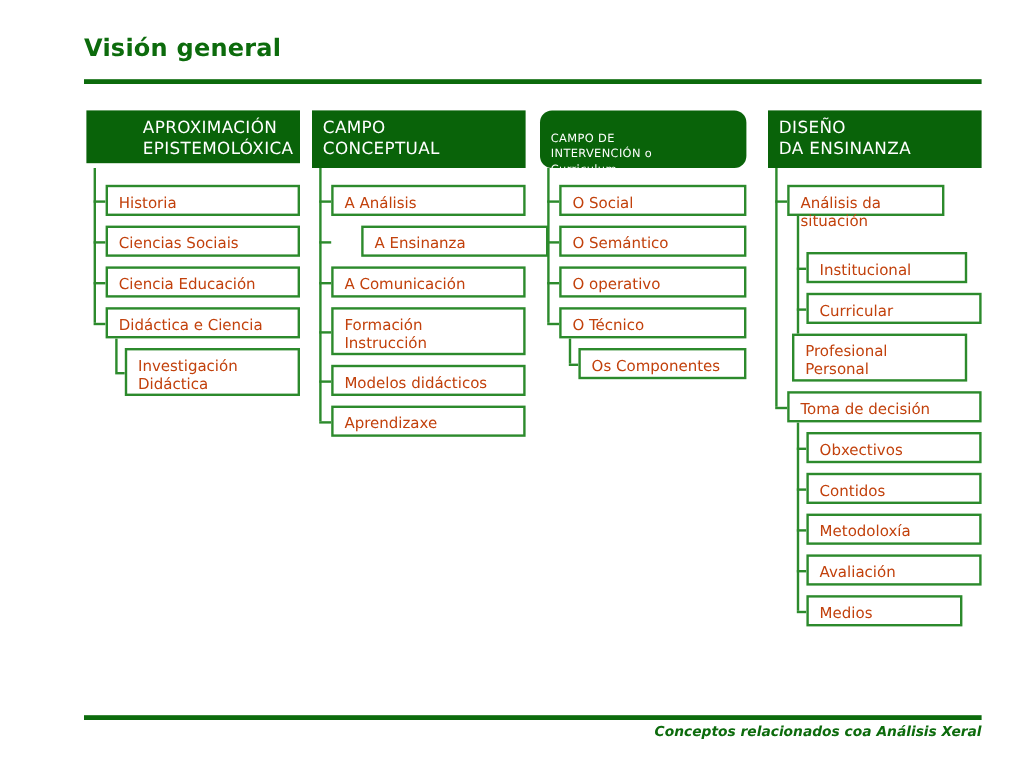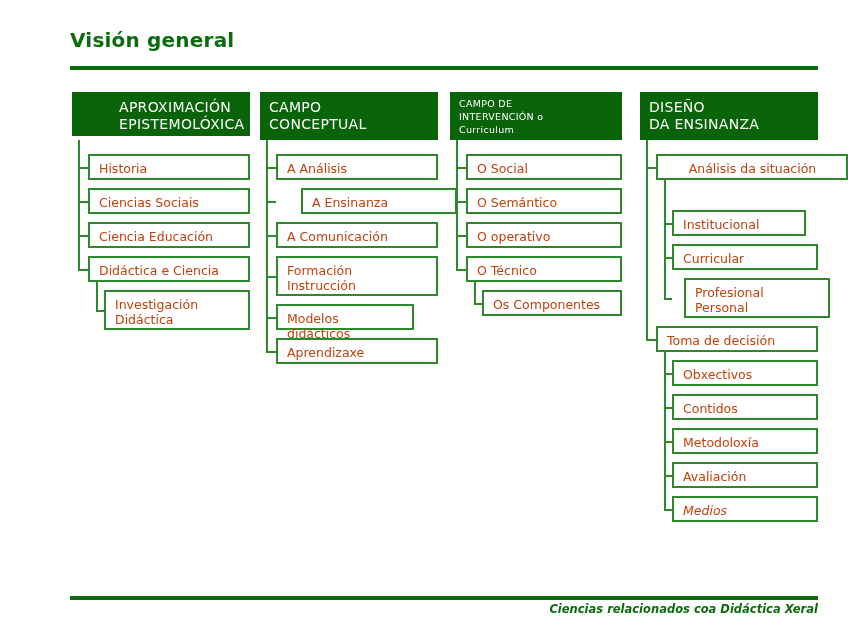--- a/index.html
+++ b/index.html
@@ -72,21 +72,21 @@
     left: 0;
     top: 0;
     background: #096309;
     color: #ffffff;
     box-sizing: border-box;
     padding: 7px 9px 6px 9px;
     line-height: 1.22;
     white-space: pre-line;
   }
   .col-head.big   { font-size: 14px; letter-spacing: 0.3px; }
-  .col-head.small { font-size: 9.5px; letter-spacing: 0.3px; line-height:1.35; padding-top:6px;}
+  .col-head.small { font-size: 9.5px; letter-spacing: 0.3px; line-height:1.35; padding-top:18px;border-radius:10px;}
 
   
   .trunk {
     position: absolute;
     width: 2px;
     background: #2c8a2c;
   }
   .branch {
     position: absolute;
     height: 2px;
@@ -140,21 +140,21 @@
         <div class="branch" style="left: 6px; top: 75px; width: 10px;"></div>
         <div class="node" style="left: 16px; top: 62px; width: 162px; height: 26px;">A Análisis</div>
         <div class="branch" style="left: 6px; top: 109px; width: 10px;"></div>
         <div class="node" style="left: 16px; top: 96px; width: 156px; height: 26px; margin-left: 25px;">A Ensinanza</div>
         <div class="branch" style="left: 6px; top: 143px; width: 10px;"></div>
         <div class="node" style="left: 16px; top: 130px; width: 162px; height: 26px;">A Comunicación</div>
         <div class="branch" style="left: 6px; top: 184px; width: 10px;"></div>
         <div class="node" style="left: 16px; top: 164px; width: 162px; height: 40px;">Formación
 Instrucción</div>
         <div class="branch" style="left: 6px; top: 225px; width: 10px;"></div>
-        <div class="node" style="left: 16px; top: 212px; width: 138px; height: 26px;">Modelos didácticos</div>
+        <div class="node" style="left: 16px; top: 212px; width: 162px; height: 26px;">Modelos didácticos</div>
         <div class="branch" style="left: 6px; top: 259px; width: 10px;"></div>
         <div class="node" style="left: 16px; top: 246px; width: 162px; height: 26px;">Aprendizaxe</div>
       </div>
       <div class="column" style="left: 450px; width: 172px;">
         <div class="col-head small" style="width: 172px; height: 48px;">CAMPO DE
 INTERVENCIÓN o
 Curriculum</div>
         <div class="trunk" style="left: 6px; top: 48px; height: 129px;"></div>
         <div class="trunk" style="left: 24px; top: 190px; height: 21px;"></div>
         <div class="branch" style="left: 6px; top: 75px; width: 10px;"></div>
@@ -168,39 +168,39 @@
         <div class="branch" style="left: 24px; top: 211px; width: 8px;"></div>
         <div class="node" style="left: 32px; top: 198px; width: 140px; height: 26px;">Os Componentes</div>
       </div>
       <div class="column" style="left: 640px; width: 178px;">
         <div class="col-head big" style="width: 178px; height: 48px;">DISEÑO
 DA ENSINANZA</div>
         <div class="trunk" style="left: 6px; top: 48px; height: 199px;"></div>
         <div class="trunk" style="left: 24px; top: 88px; height: 118px;"></div>
         <div class="trunk" style="left: 24px; top: 260px; height: 157px;"></div>
         <div class="branch" style="left: 6px; top: 75px; width: 10px;"></div>
-        <div class="node" style="left: 16px; top: 62px; width: 192px; height: 26px; text-align: center;">Análisis da situación</div>
+        <div class="node" style="left: 16px; top: 62px; width: 131px; height: 26px;">Análisis da situación</div>
         <div class="branch" style="left: 24px; top: 131px; width: 8px;"></div>
         <div class="node" style="left: 32px; top: 118px; width: 134px; height: 26px;">Institucional</div>
         <div class="branch" style="left: 24px; top: 165px; width: 8px;"></div>
         <div class="node" style="left: 32px; top: 152px; width: 146px; height: 26px;">Curricular</div>
         <div class="branch" style="left: 24px; top: 206px; width: 8px;"></div>
-        <div class="node" style="left: 44px; top: 186px; width: 146px; height: 40px;">Profesional
+        <div class="node" style="left: 20px; top: 186px; width: 146px; height: 40px;">Profesional
 Personal</div>
         <div class="branch" style="left: 6px; top: 247px; width: 10px;"></div>
         <div class="node" style="left: 16px; top: 234px; width: 162px; height: 26px;">Toma de decisión</div>
         <div class="branch" style="left: 24px; top: 281px; width: 8px;"></div>
         <div class="node" style="left: 32px; top: 268px; width: 146px; height: 26px;">Obxectivos</div>
         <div class="branch" style="left: 24px; top: 315px; width: 8px;"></div>
         <div class="node" style="left: 32px; top: 302px; width: 146px; height: 26px;">Contidos</div>
         <div class="branch" style="left: 24px; top: 349px; width: 8px;"></div>
         <div class="node" style="left: 32px; top: 336px; width: 146px; height: 26px;">Metodoloxía</div>
         <div class="branch" style="left: 24px; top: 383px; width: 8px;"></div>
         <div class="node" style="left: 32px; top: 370px; width: 146px; height: 26px;">Avaliación</div>
         <div class="branch" style="left: 24px; top: 417px; width: 8px;"></div>
-        <div class="node" style="left: 32px; top: 404px; width: 146px; height: 26px; font-style: italic;">Medios</div>
+        <div class="node" style="left: 32px; top: 404px; width: 130px; height: 26px;">Medios</div>
       </div>
     </div>
 
   <div class="rule-bottom"></div>
 
-  <div class="footer">Ciencias relacionados coa Didáctica Xeral</div>
+  <div class="footer">Conceptos relacionados coa Análisis Xeral</div>
 </div>
 
 </body></html>

